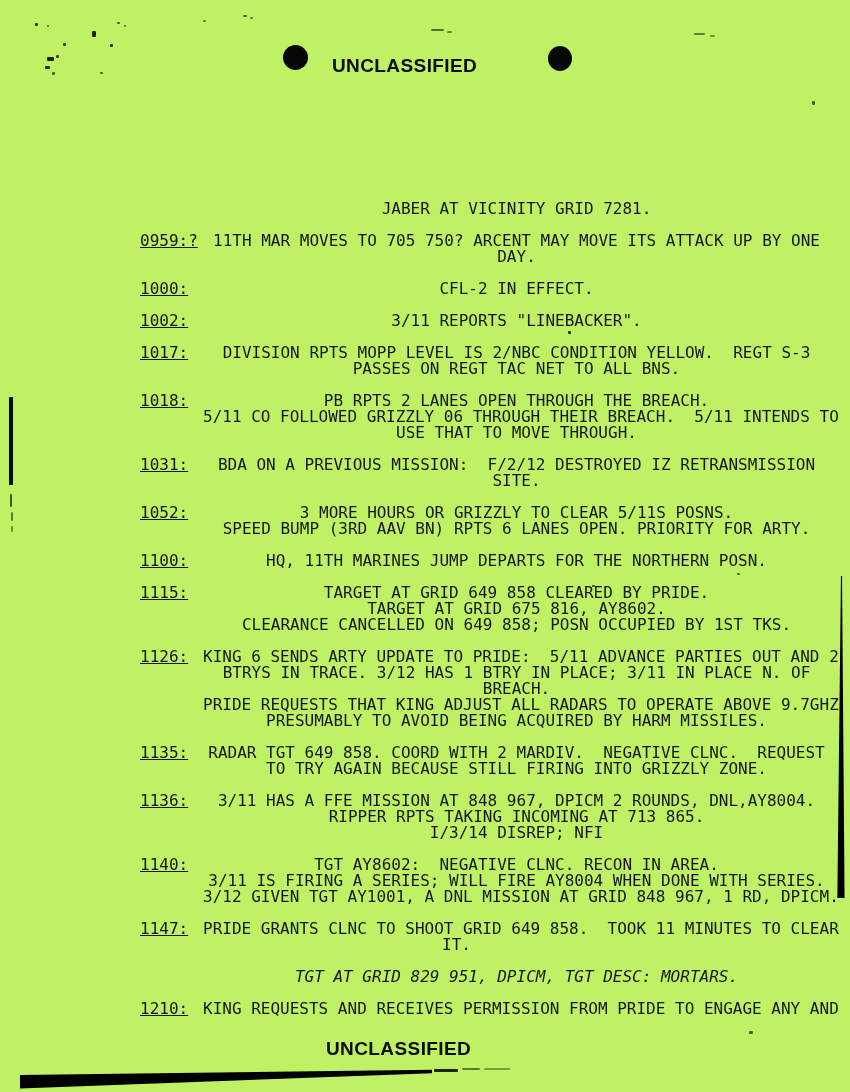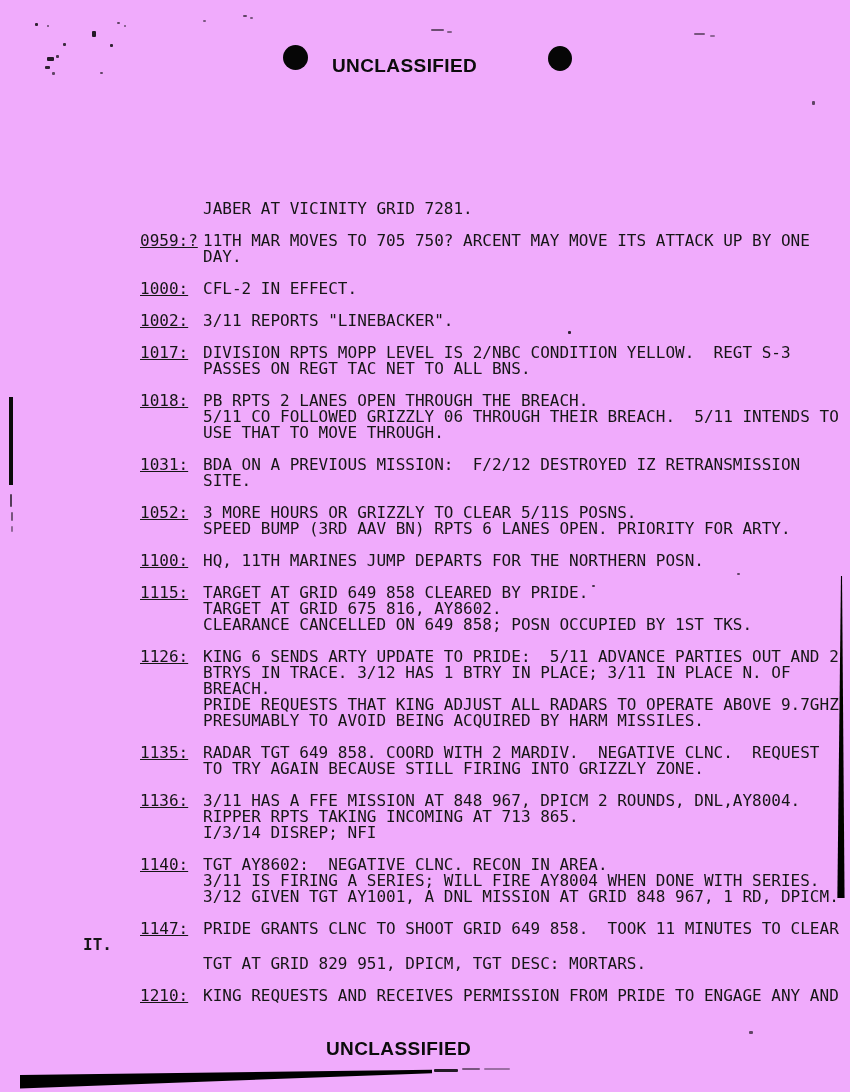--- a/index.html
+++ b/index.html
@@ -1,40 +1,40 @@
 <!DOCTYPE html>
 <html><head>
 <meta charset="utf-8">
 <title>UNCLASSIFIED</title>
 <style>
   html,body{margin:0;padding:0;background:#e8e8e8;}
   .page{
     position:relative;width:850px;height:1092px;margin:0 auto;
-    background:#f0abfc;overflow:hidden;
-    font-family:"DejaVu Sans Mono", monospace;color:#161616;
+    background:#bef264;overflow:hidden;
+    font-family:"DejaVu Sans Mono", monospace;color:#161616;text-align:center;
   }
   .classification{
     position:absolute;
     font-family:"Liberation Sans","DejaVu Sans",sans-serif;
     font-weight:bold;font-size:19px;letter-spacing:.4px;color:#0c0c0c;
   }
   .classification.header{left:332px;top:55px;}
   .classification.footer{left:326px;top:1038px;}
   .punch{position:absolute;width:25px;height:25px;border-radius:50%;background:#060606;}
   .punch.left{left:283px;top:45px;}
   .punch.right{left:548px;top:46px;width:24px;}
   .log{
     position:absolute;left:140px;top:201px;width:690px;
     font-size:16px;line-height:16px;white-space:pre;
   }
   .entry{position:relative;padding-left:63px;margin-bottom:16px;}
   .time{position:absolute;left:0;top:0;text-decoration:underline;}
   .line{min-height:16px;}
-  .line.outdent{margin-left:-120px;font-weight:bold;}
-  .line.gap{margin-top:3px;}
+  .line.outdent{margin-left:-120px;}
+  .line.gap{margin-top:16px;font-style:italic;}
   
   .artifact{position:absolute;background:#000;}
   .left-bar{left:9px;top:397px;width:4px;height:88px;background:#0b0b0b;}
   .right-bar{
     left:836px;top:576px;width:9px;height:322px;background:#000;
     clip-path:polygon(55% 0,67% 0,95% 100%,15% 100%);
   }
   .bottom-wedge{
     left:20px;top:1066px;width:412px;height:24px;background:#000;
     clip-path:polygon(0 38%,100% 16%,100% 30%,0 94%);

